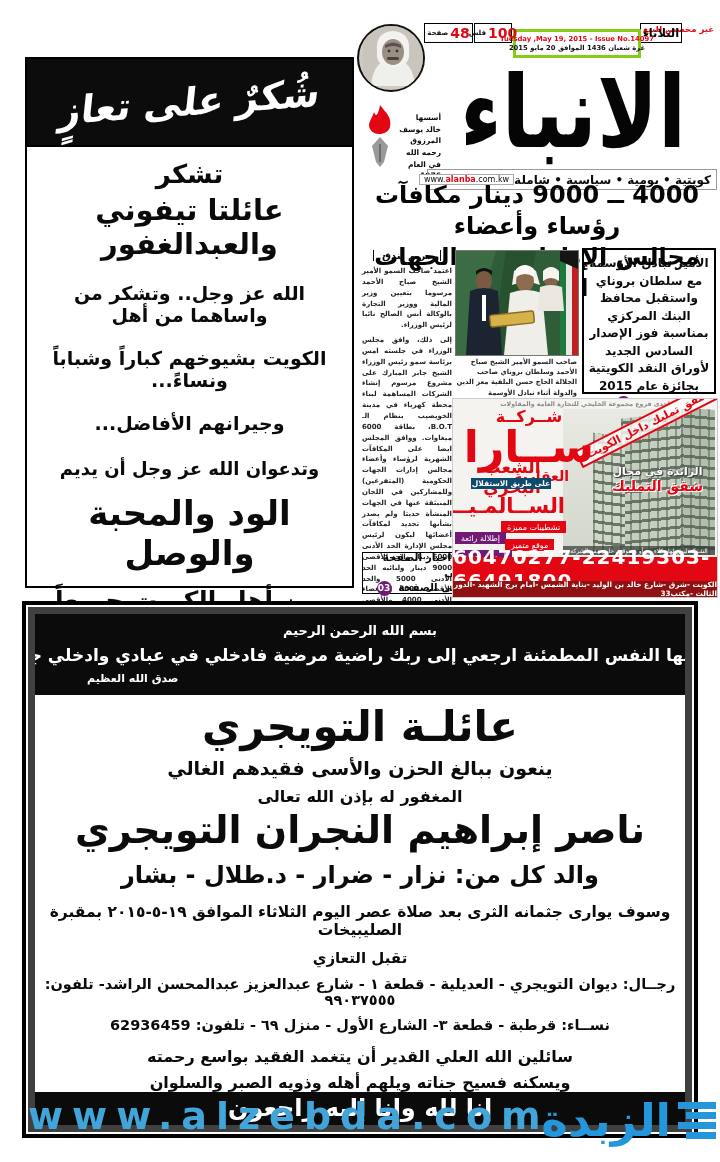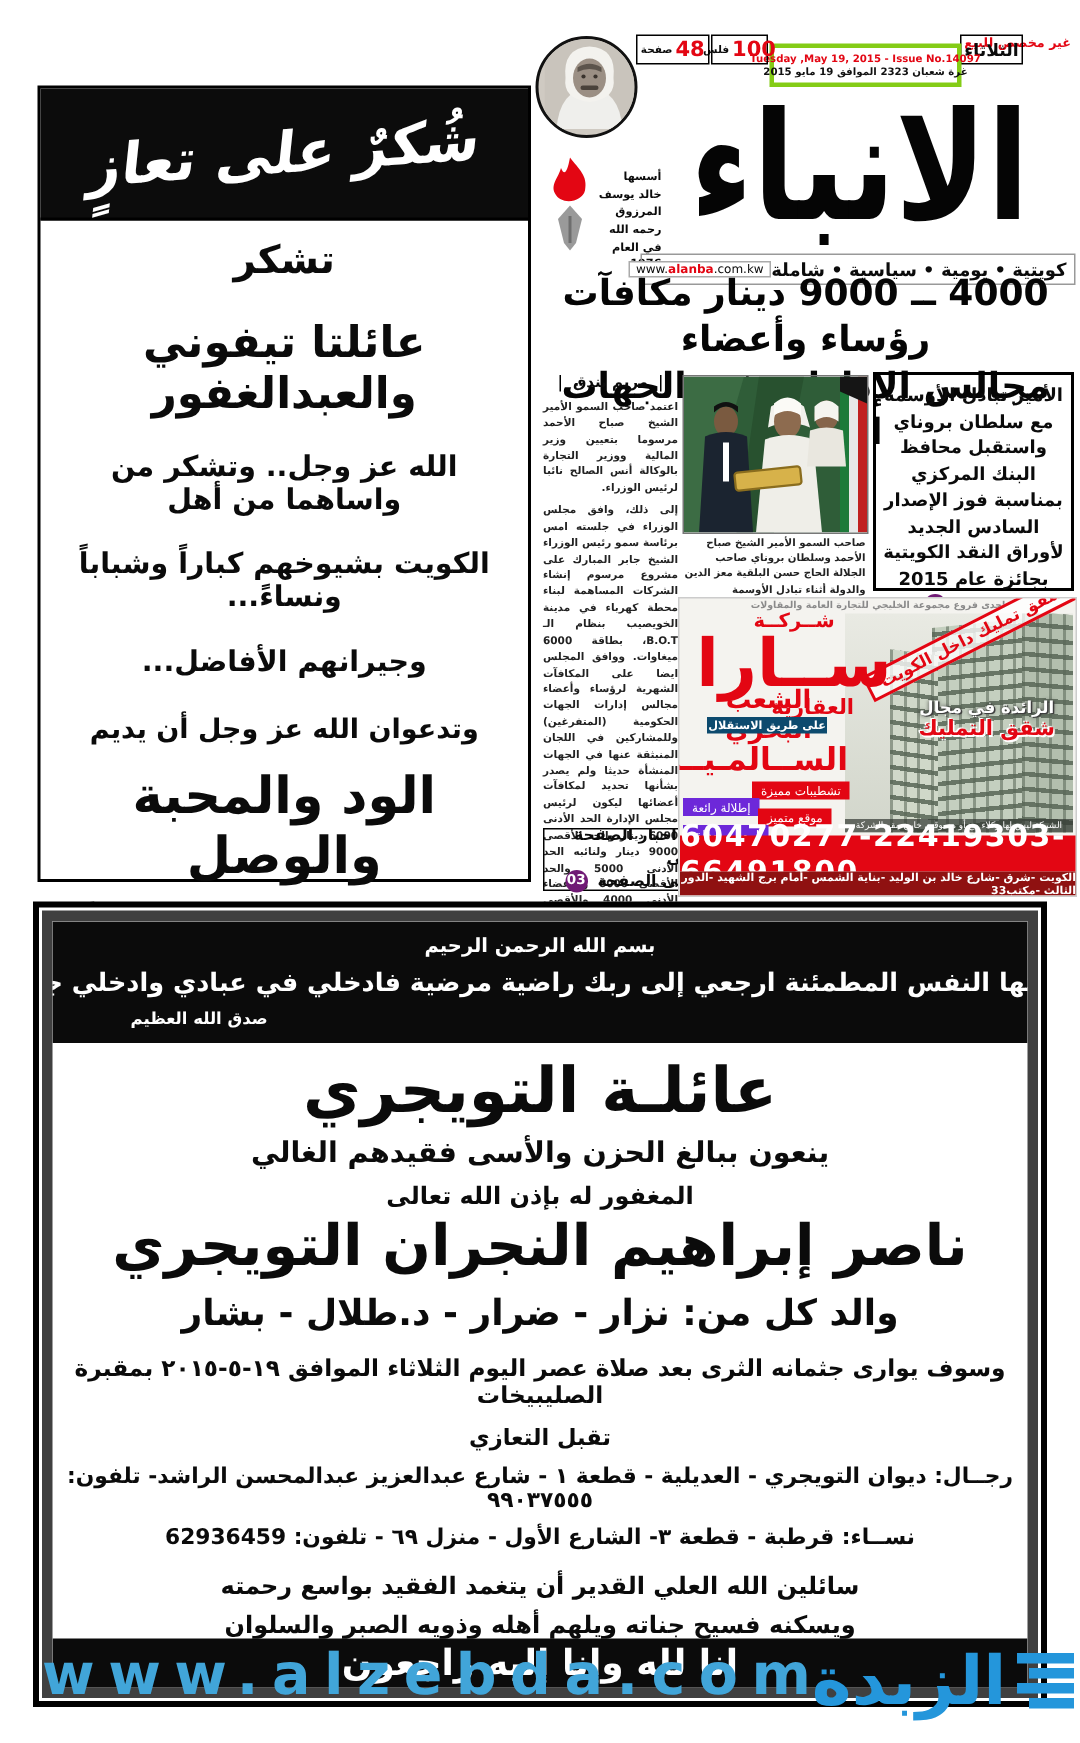--- a/index.html
+++ b/index.html
@@ -7,21 +7,21 @@
         font-family:"DejaVu Sans",sans-serif;direction:rtl;color:#0b0b0b;}
   .abs{position:absolute;}
   .b{font-weight:bold;}
 
   
   .thanks{left:25px;top:57px;width:329px;height:531px;border:2px solid #000;background:#fff;box-sizing:border-box;}
   .thanks-head{height:86px;background:#0c0c0c;color:#fff;display:flex;align-items:center;justify-content:center;border-bottom:2px solid #000;}
   .thanks-callig{font-size:38px;font-weight:bold;transform:rotate(-4deg) skewX(-10deg);letter-spacing:1px;}
   .thanks-body{text-align:center;padding:4px 8px;}
   .t-title{font-size:26px;margin-top:8px;}
-  .t-fam{font-size:29px;margin-top:22px;}
+  .t-fam{font-size:29px;margin-top:4px;}
   .t-l{font-size:19px;margin-top:21px;}
   .t-l4{font-size:18px;margin-top:24px;}
   .t-big{font-size:34px;margin-top:14px;}
   .t-last{font-size:25px;margin-top:13px;}
 
   
   .nfs{right:6px;top:24px;color:#e30613;font-size:8.5px;font-weight:bold;}
   .daybox{left:640px;top:23px;width:40px;height:18px;border:1px solid #000;font-size:11.5px;font-weight:bold;
           display:flex;align-items:center;justify-content:center;}
   .datebox{left:513px;top:29px;width:122px;height:23px;border:3px solid #84cc16;display:flex;flex-direction:column;
@@ -71,29 +71,29 @@
   .wing1{left:58px;top:6px;width:70px;height:146px;transform:skewY(-6deg);}
   .wing2{left:118px;top:0;width:40px;height:150px;background-color:#b3bfae;transform:skewY(5deg);}
   .wing3{left:30px;top:26px;width:32px;height:130px;background-color:#d0d8c9;transform:skewY(8deg);}
   .bldg-cap{position:absolute;left:0;right:0;bottom:0;background:rgba(50,55,50,.7);color:#fff;font-size:6px;text-align:center;padding:1px 0;}
   .stamp{position:absolute;right:-8px;top:16px;transform:rotate(-27deg);border:2px solid #e30613;color:#e30613;
          font-size:11px;font-weight:bold;padding:1px 8px;background:rgba(255,255,255,.78);white-space:nowrap;}
   .leader{position:absolute;right:14px;top:66px;text-align:center;z-index:3;}
   .leader-1{font-size:11px;font-weight:bold;color:#fff;text-shadow:0 0 3px #333,1px 1px 0 #444;}
   .leader-2{font-size:14px;font-weight:bold;color:#e30613;text-shadow:1px 1px 0 #fff,-1px -1px 0 #fff,0 0 2px #fff;}
   .adco{position:absolute;left:10px;top:8px;width:132px;text-align:center;color:#e30613;z-index:2;}
-  .adco-pre{font-size:13px;font-weight:bold;}
+  .adco-pre{font-size:16px;font-weight:bold;}
   .adco-name{font-size:44px;font-weight:bold;line-height:0.95;}
   .adco-type{font-size:14px;font-weight:bold;text-align:right;padding-right:26px;}
   .loc1{position:absolute;left:8px;top:58px;width:102px;text-align:center;font-size:17px;font-weight:bold;color:#e30613;z-index:2;}
   .loc1sub{position:absolute;left:18px;top:79px;width:80px;background:#0c4a6e;color:#fff;font-size:7.5px;font-weight:bold;text-align:center;padding:1px 0;z-index:2;}
   .loc2{position:absolute;left:4px;top:95px;width:108px;text-align:center;font-size:21px;font-weight:bold;color:#e30613;z-index:2;}
   .feat{position:absolute;color:#fff;font-size:8px;font-weight:normal;padding:1.5px 6px;white-space:nowrap;z-index:2;}
   .feat-red{background:#e30613;}
-  .feat-gray{background:#6d28d9;}
+  .feat-gray{background:#701a75;}
   .f1{left:48px;top:122px;} .f2{left:2px;top:133px;} .f3{left:52px;top:140px;} .f4{left:2px;top:151px;}
   .phonebar{position:absolute;left:0;right:0;top:158px;height:24px;background:#e30613;color:#fff;display:flex;
             align-items:center;justify-content:center;font-size:20px;font-weight:bold;direction:ltr;letter-spacing:1px;z-index:4;}
   .addrbar{position:absolute;left:0;right:0;top:182px;height:16px;background:#8f1111;color:#fff;display:flex;
            align-items:center;justify-content:center;font-size:7.3px;font-weight:bold;z-index:4;}
 
   
   .obit{left:22px;top:601px;width:676px;height:537px;border:4px solid #000;box-sizing:border-box;padding:2px;background:#fff;}
   .obit-in{border:7px solid #404040;height:100%;box-sizing:border-box;display:flex;flex-direction:column;overflow:hidden;}
   .oband{background:#0b0b0b;color:#fff;display:flex;flex-direction:column;align-items:center;justify-content:center;}
@@ -140,21 +140,21 @@
       <div class="t-l4 b">وتدعوان الله عز وجل أن يديم</div>
       <div class="t-big b">الود والمحبة والوصل</div>
       <div class="t-last b">بين أهل الكويت جميعاً</div>
     </div>
   </div>
 
   <div class="abs nfs">غير مخصص للبيع</div>
   <div class="abs daybox">الثلاثاء</div>
   <div class="abs datebox">
     <span class="date-en">Tuesday ,May 19, 2015 - Issue No.14097</span>
-    <span class="date-ar">غرة شعبان 2323 الموافق 19 مايو 2015</span>
+    <span class="date-ar">غرة شعبان 1436 الموافق 20 مايو 2015</span>
   </div>
   <div class="abs pricebox">
     <span class="bignum">100</span>
     <span class="smunit">فلس</span>
   </div>
   <div class="abs pagesbox">
     <span class="bignum">48</span>
     <span class="smunit">صفحة</span>
   </div>
 

